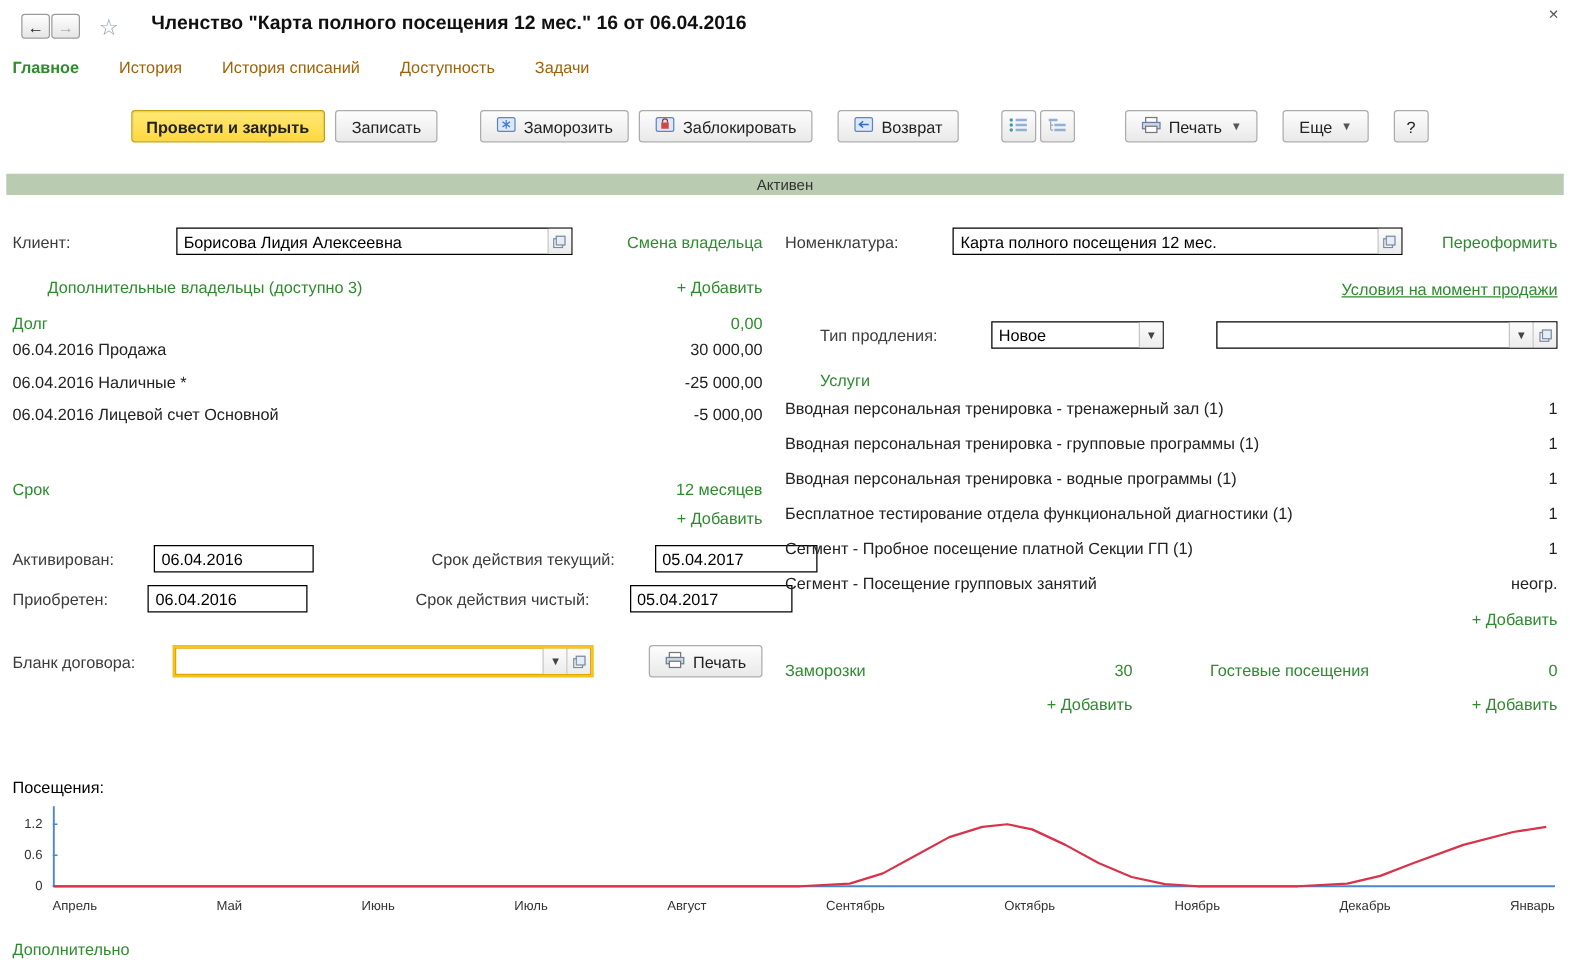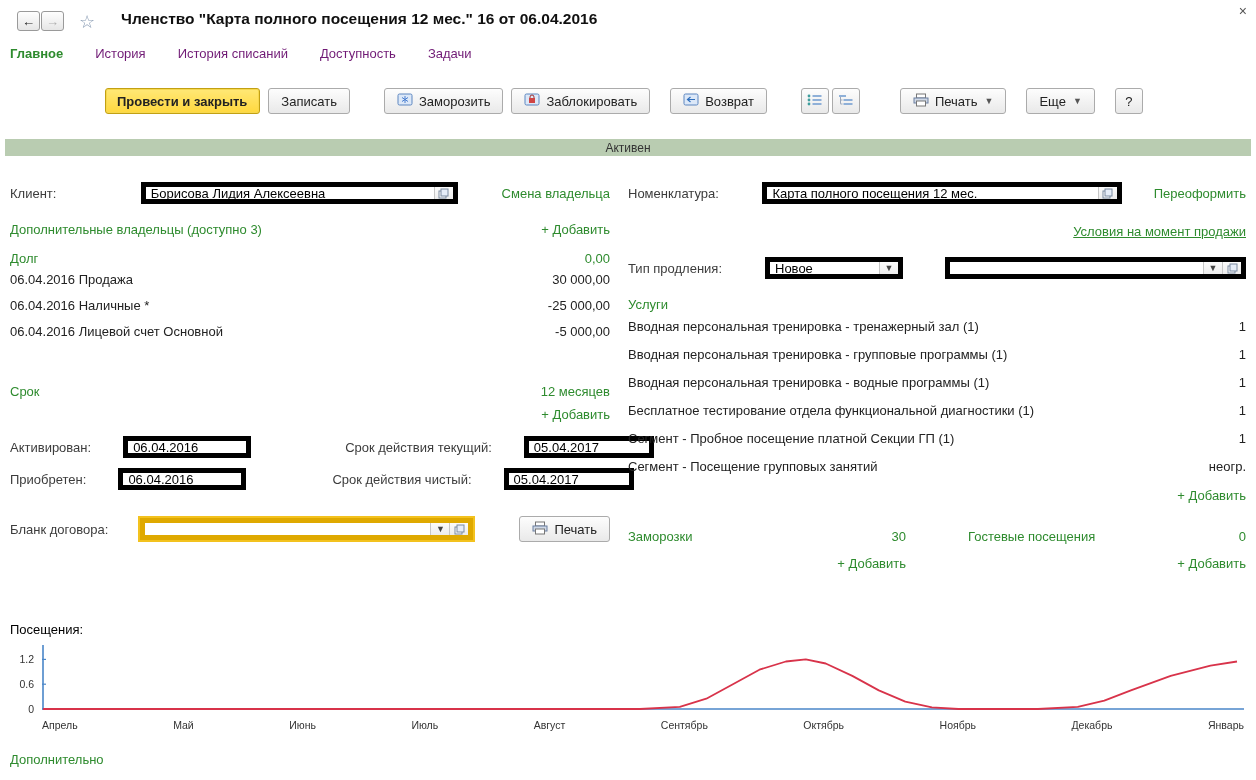--- a/index.html
+++ b/index.html
@@ -20,21 +20,21 @@
     font-size:13px; cursor:pointer;
   }
   .nav-btn.back { left:17px; }
   .nav-btn.fwd  { left:41px; color:#b0b0b0; }
   .star { position:absolute; left:79px; top:11px; font-size:18px; color:#8a9cb4; cursor:pointer; }
   .title { position:absolute; left:121px; top:10px; font-size:15.5px; font-weight:bold; color:#101010; white-space:nowrap; }
   .close-x { position:absolute; right:9px; top:3px; font-size:14px; color:#555; cursor:pointer; }
 
   
   .tabs { position:absolute; top:46px; left:10px; display:flex; gap:32px; }
-  .tab { color:#701a75; cursor:pointer; white-space:nowrap; }
+  .tab { color:#a16207; cursor:pointer; white-space:nowrap; }
   .tab.active { color:#2e8b2e; font-weight:bold; }
 
   
   .toolbar { position:absolute; top:87px; left:0; right:0; height:28px; display:flex; align-items:center; padding-left:105px; }
   .btn {
     height:26px; border:1px solid #ababab; border-radius:3px;
     background:linear-gradient(#fdfdfd,#e9e9e9);
     padding:0 12px; display:inline-flex; align-items:center; gap:6px;
     font-size:13px; color:#222; cursor:pointer; white-space:nowrap;
   }
@@ -64,21 +64,21 @@
   .col-right { position:absolute; top:170px; left:628px; width:618px; }
   .row { display:flex; align-items:center;gap:32px; }
   .lbl { color:#3c3c3c; white-space:nowrap; }
   .green  { color:#2e8b2e; }
   .glink  { color:#2e8b2e; text-decoration:none; cursor:pointer; white-space:nowrap; }
   .underl { text-decoration:underline; }
   .spread { justify-content:space-between; }
   .rght { justify-content:flex-end; }
 
   
-  .fld { display:flex; align-items:stretch; height:22px; border:5px solid #000000; background:#fff; }
+  .fld { display:flex; align-items:stretch; height:22px; border:1px solid #000000; background:#fff; }
   .fld input { flex:1; min-width:0; border:none; outline:none; padding:0 5px; font:inherit; background:transparent; }
   .fbtn {
     width:19px; border-left:1px solid #c6c6c6;
     background:linear-gradient(#fcfcfc,#ececec);
     display:flex; align-items:center; justify-content:center;
     font-size:9px; color:#444; cursor:pointer; flex:0 0 auto;
   }
   .fld.focused { border-color:#dfa900; box-shadow:0 0 0 2px #f3c21e; }
 
   
@@ -91,21 +91,21 @@
   .yaxis { position:absolute; left:0; top:0; width:28px; height:76px; }
   .yaxis span { position:absolute; right:4px; font-size:10.5px; color:#333; }
   .plot  { position:absolute; left:32px; right:0; top:0; height:76px; }
   .plot svg { width:100%; height:100%; display:block; }
   .xlabels { position:absolute; left:32px; right:0; top:78px; display:flex; justify-content:space-between; }
   .xlabels span { font-size:10.5px; color:#333; white-space:nowrap; }
 
   .footer-extra { position:absolute; top:752px; left:10px; font-size:13px; }
 
   .mt12 { margin-top:12px; } .mt14 { margin-top:14px; }
-  .mt18 { margin-top:18px; } .mt20 { margin-top:20px; } .mt8 { margin-top:8px; }
+  .mt18 { margin-top:18px;margin-left:28px; } .mt20 { margin-top:20px; } .mt8 { margin-top:8px; }
   .mt10 { margin-top:10px; } .mt26 { margin-top:26px; } .mt40 { margin-top:40px; }
 </style>
 </head>
 <body>
 
 <div class="header">
   <div class="nav-btn back">←</div>
   <div class="nav-btn fwd">→</div>
   <div class="star">☆</div>
   <div class="title">Членство "Карта полного посещения 12 мес." 16 от 06.04.2016</div>

